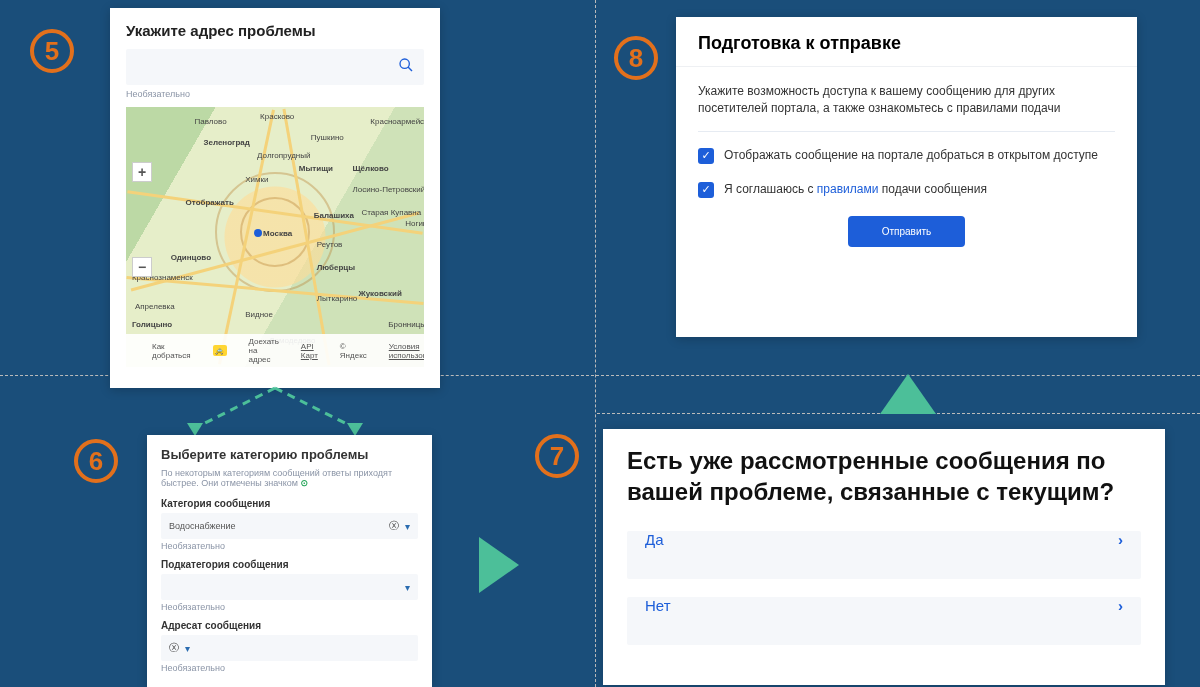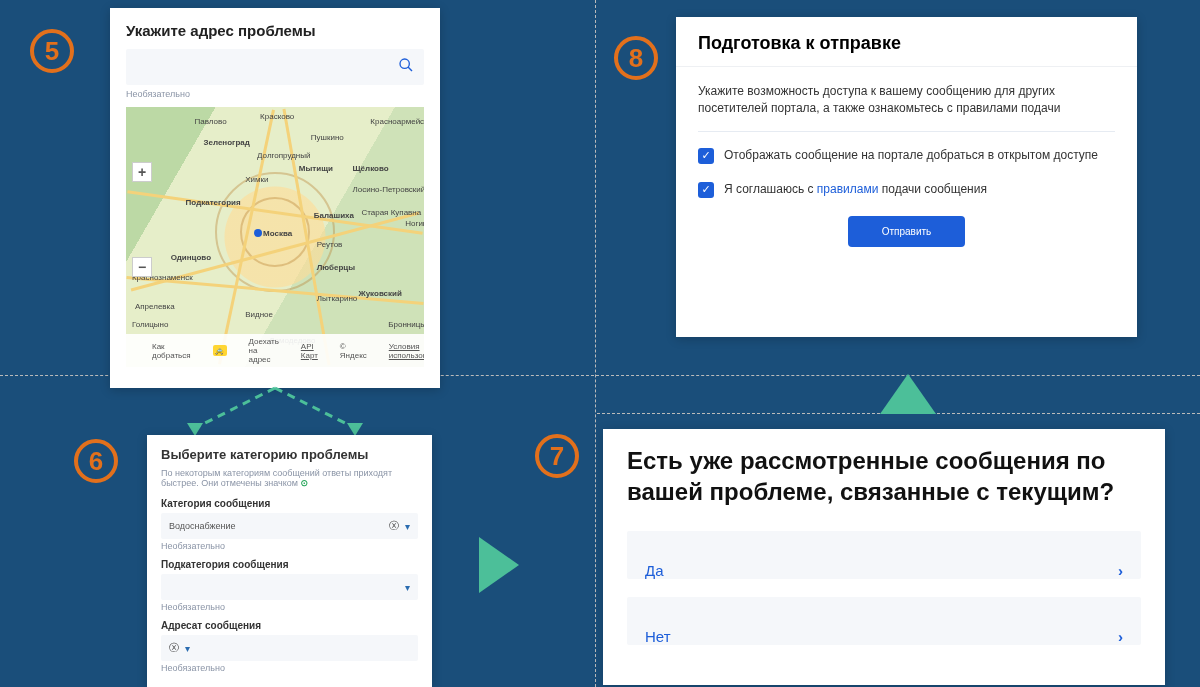--- a/index.html
+++ b/index.html
@@ -91,21 +91,21 @@
     margin-bottom: 2px;
   }
   .select .icons { display:flex; gap:6px; align-items:center; color:#2b6cb0;}
   .clear-x { color:#333; font-size:10px; }
 
   
   #card7 { left: 603px; top: 429px; width: 562px; height: 256px; padding: 16px 24px; }
   #card7 .q { font-size: 24px; font-weight: 700; line-height: 1.3; margin-bottom: 24px; color:#111;}
   .opt {
     background:#f5f7fa; height: 48px; border-radius:2px;
-    display:flex; align-items:flex-end; justify-content: space-between;
+    display:flex; align-items:flex-start; justify-content: space-between;
     padding: 0 18px; margin-bottom: 18px;
     font-size: 15px; color:#1d5ed9;
   }
   .chev { color:#1d5ed9; font-weight:700; }
 
   
   #card8 { left: 676px; top: 17px; width: 461px; height: 320px; padding: 0; background:#fff;}
   #card8 .hdr { padding: 16px 22px 12px; font-size: 18px; font-weight:700; border-bottom:1px solid #eef0f3;}
   #card8 .body { padding: 16px 22px; font-size: 12px; color:#333; }
   #card8 .desc { line-height:1.4; margin-bottom: 14px; }
@@ -176,36 +176,36 @@
 
     <span class="lbl" style="left:46%; top:47%; font-weight:700;">Москва</span>
     <span style="position:absolute; left:43%; top:47%; width:8px;height:8px;background:#1d5ed9;border-radius:50%;"></span>
     <span class="lbl" style="left:26%; top:12%; font-weight:700;">Зеленоград</span>
     <span class="lbl" style="left:40%; top:26%;">Химки</span>
     <span class="lbl" style="left:58%; top:22%; font-weight:700;">Мытищи</span>
     <span class="lbl" style="left:63%; top:40%; font-weight:700;">Балашиха</span>
     <span class="lbl" style="left:64%; top:51%;">Реутов</span>
     <span class="lbl" style="left:64%; top:60%; font-weight:700;">Люберцы</span>
     <span class="lbl" style="left:15%; top:56%; font-weight:700;">Одинцово</span>
-    <span class="lbl" style="left:20%; top:35%; font-weight:700;">Подкатегория</span>
+    <span class="lbl" style="left:20%; top:35%; font-weight:700;">Отображать</span>
     <span class="lbl" style="left:40%; top:78%;">Видное</span>
     <span class="lbl" style="left:2%; top:64%;">Краснознаменск</span>
     <span class="lbl" style="left:3%; top:75%;">Апрелевка</span>
     <span class="lbl" style="left:76%; top:22%; font-weight:700;">Щёлково</span>
     <span class="lbl" style="left:62%; top:10%;">Пушкино</span>
     <span class="lbl" style="left:78%; top:70%; font-weight:700;">Жуковский</span>
     <span class="lbl" style="left:64%; top:72%;">Лыткарино</span>
     <span class="lbl" style="left:48%; top:88%;">Домодедово</span>
     <span class="lbl" style="left:82%; top:4%;">Красноармейск</span>
     <span class="lbl" style="left:44%; top:17%;">Долгопрудный</span>
     <span class="lbl" style="left:88%; top:82%;">Бронницы</span>
     <span class="lbl" style="left:88%; top:43%;padding-left:17px;">Ногинск</span>
     <span class="lbl" style="left:76%; top:30%;">Лосино-Петровский</span>
     <span class="lbl" style="left:79%; top:39%;">Старая Купавна</span>
-    <span class="lbl" style="left:2%; top:82%;">Голицыно</span>
+    <span class="lbl" style="left:2%; top:82%;font-weight:bold;">Голицыно</span>
     <span class="lbl" style="left:23%; top:4%;">Павлово</span>
     <span class="lbl" style="left:45%; top:2%;">Красково</span>
 
     <div class="zoom" style="top:55px;">+</div>
     <div class="zoom" style="top:150px;">−</div>
 
     <div class="map-footer">
       <span class="pin-red"></span>
       <span>Как добраться</span>
       <span style="background:#ffd633;padding:1px 2px;border-radius:2px;">🚕</span>

